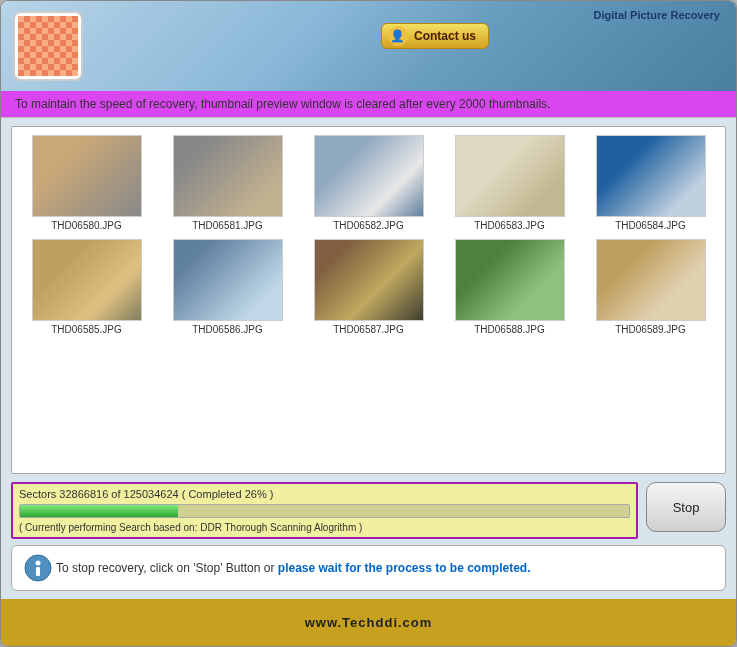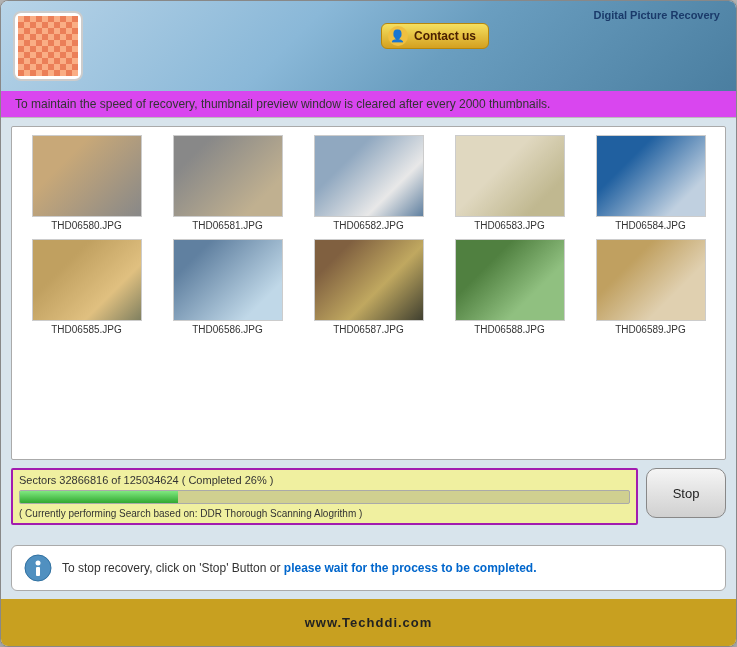--- a/index.html
+++ b/index.html
@@ -284,25 +284,25 @@
     .nav-group {
       display: flex;
       gap: 8px;
     }
 
     
     .status-bar {
       background: white;
       border: 1px solid #aaa;
       border-radius: 6px;
-      margin-top: 20px;
+      margin-top: 6px;
       padding: 8px 12px;
       display: flex;
       align-items: center;
-      gap: 10px;
+      gap: 4px;
       min-height: 44px;
     }
 
     .status-icon {
       width: 28px;
       height: 28px;
       flex-shrink: 0;
     }
 
     .status-text {

